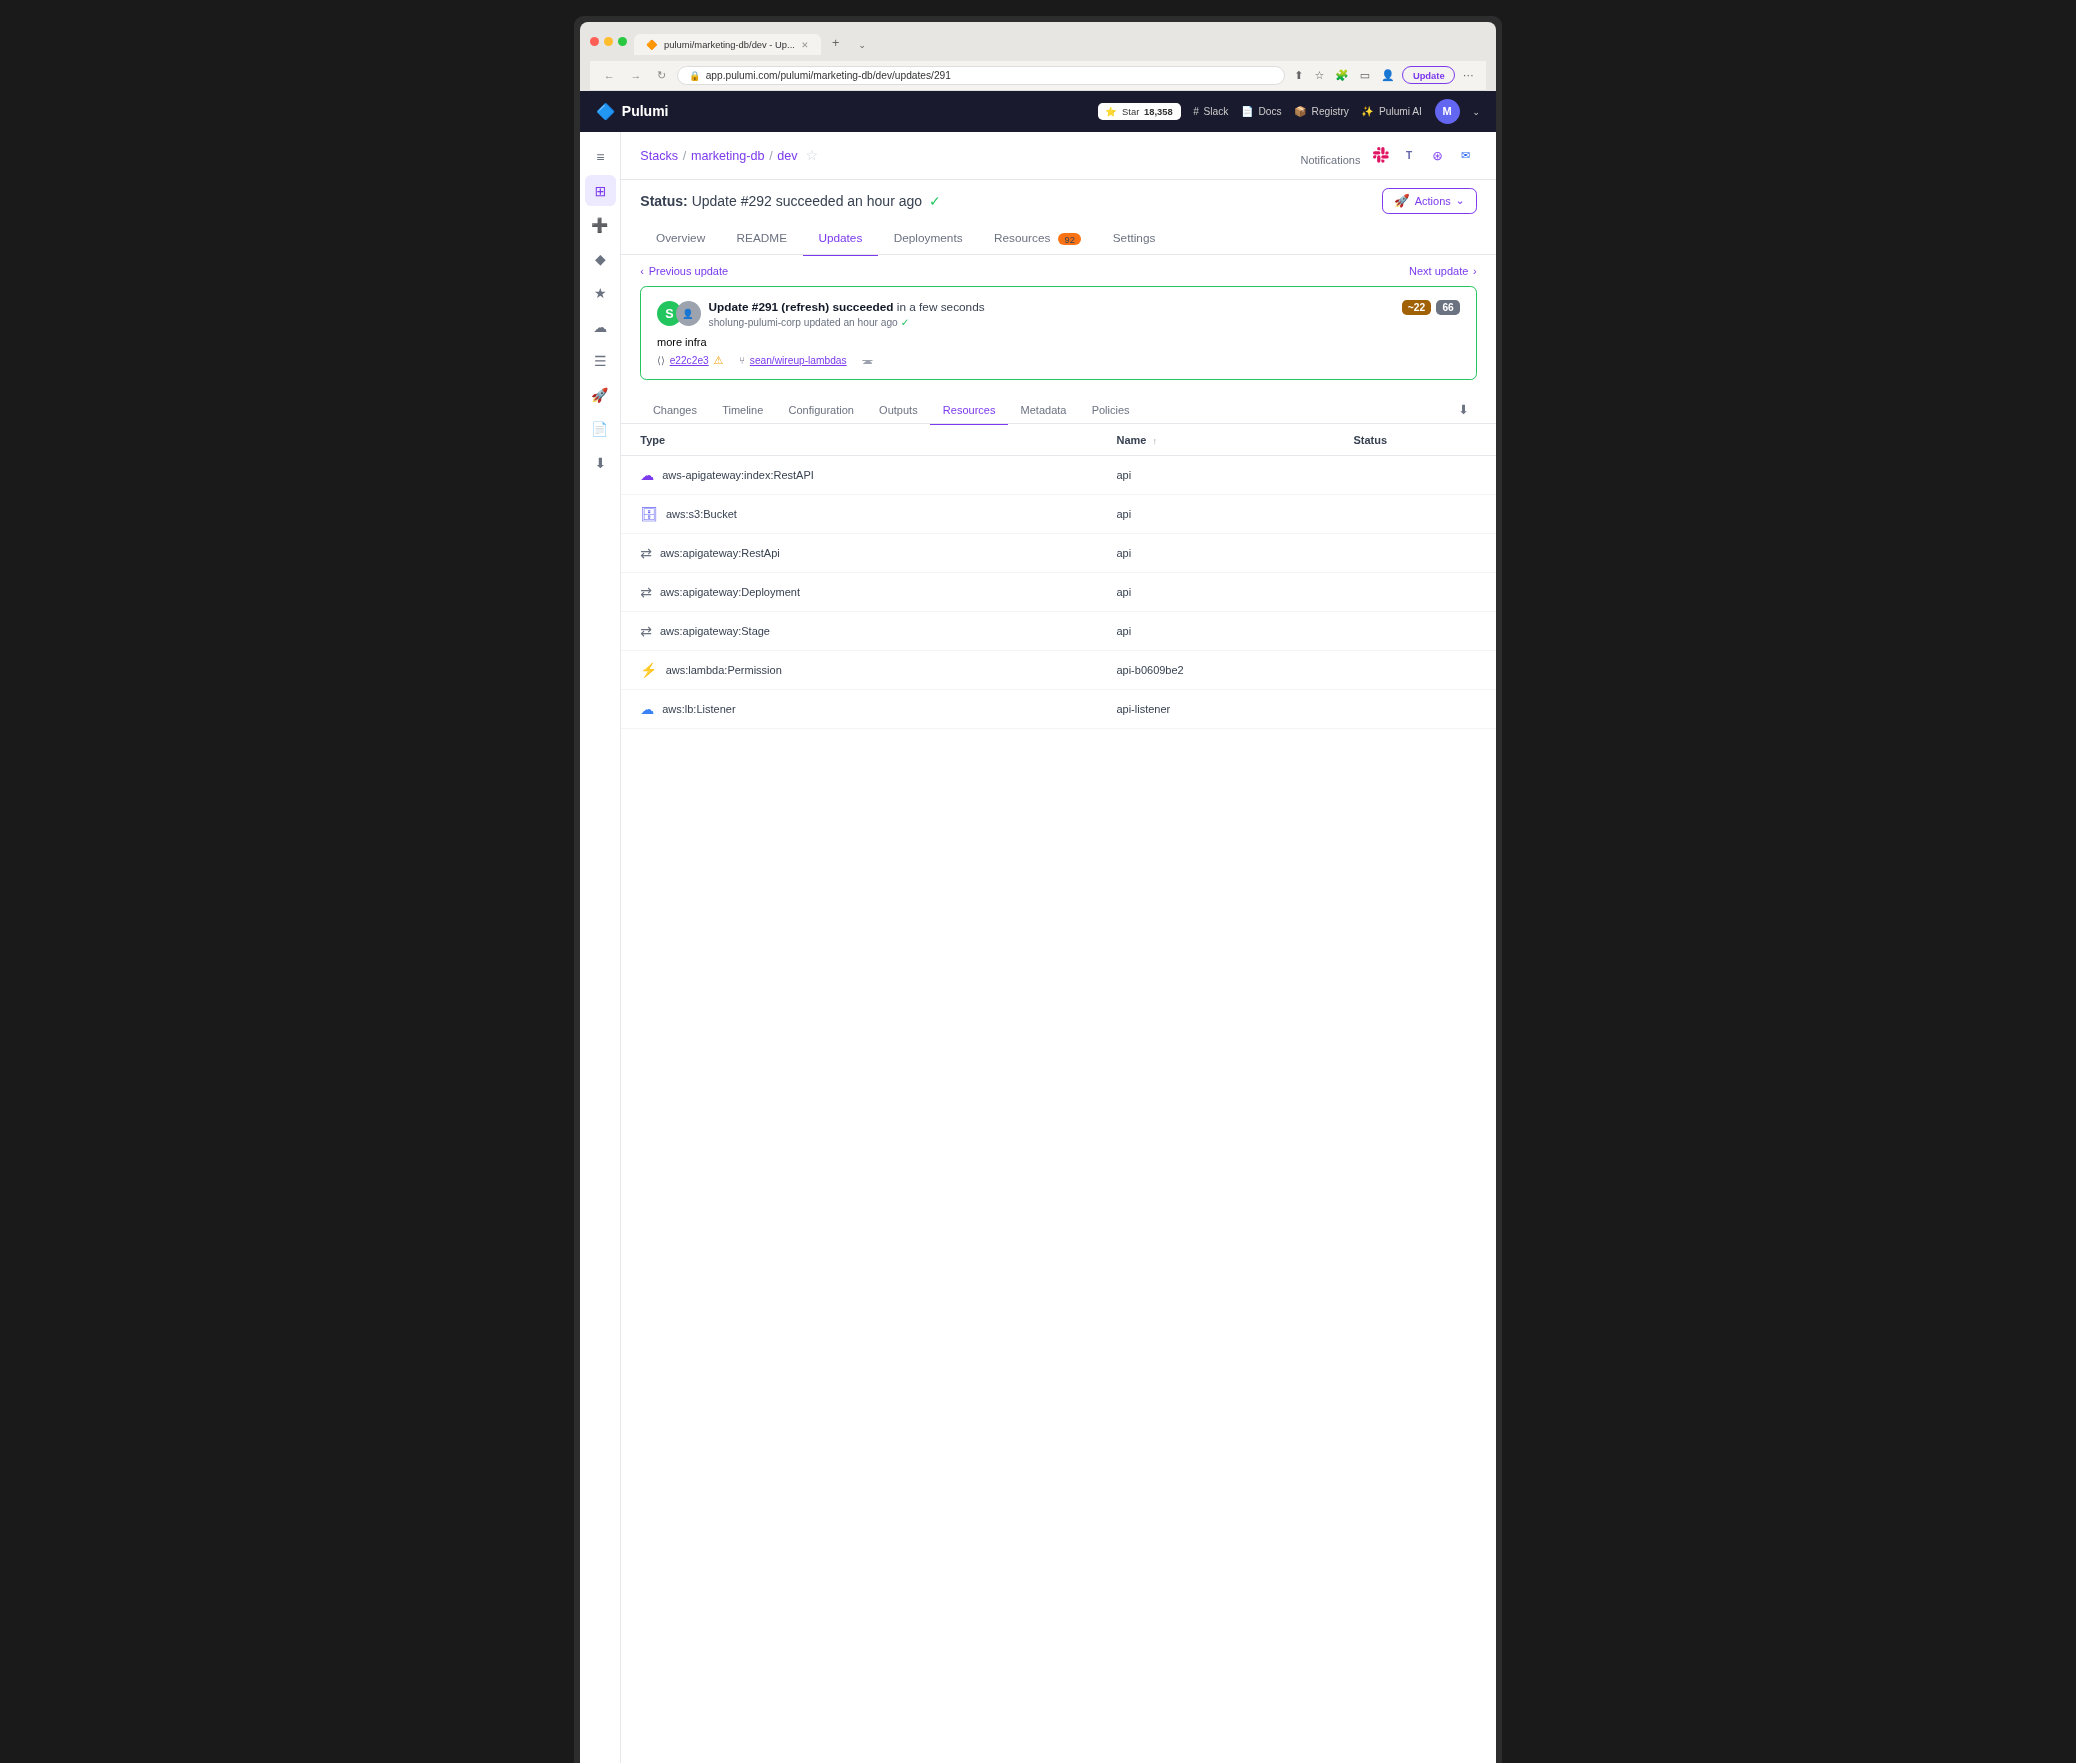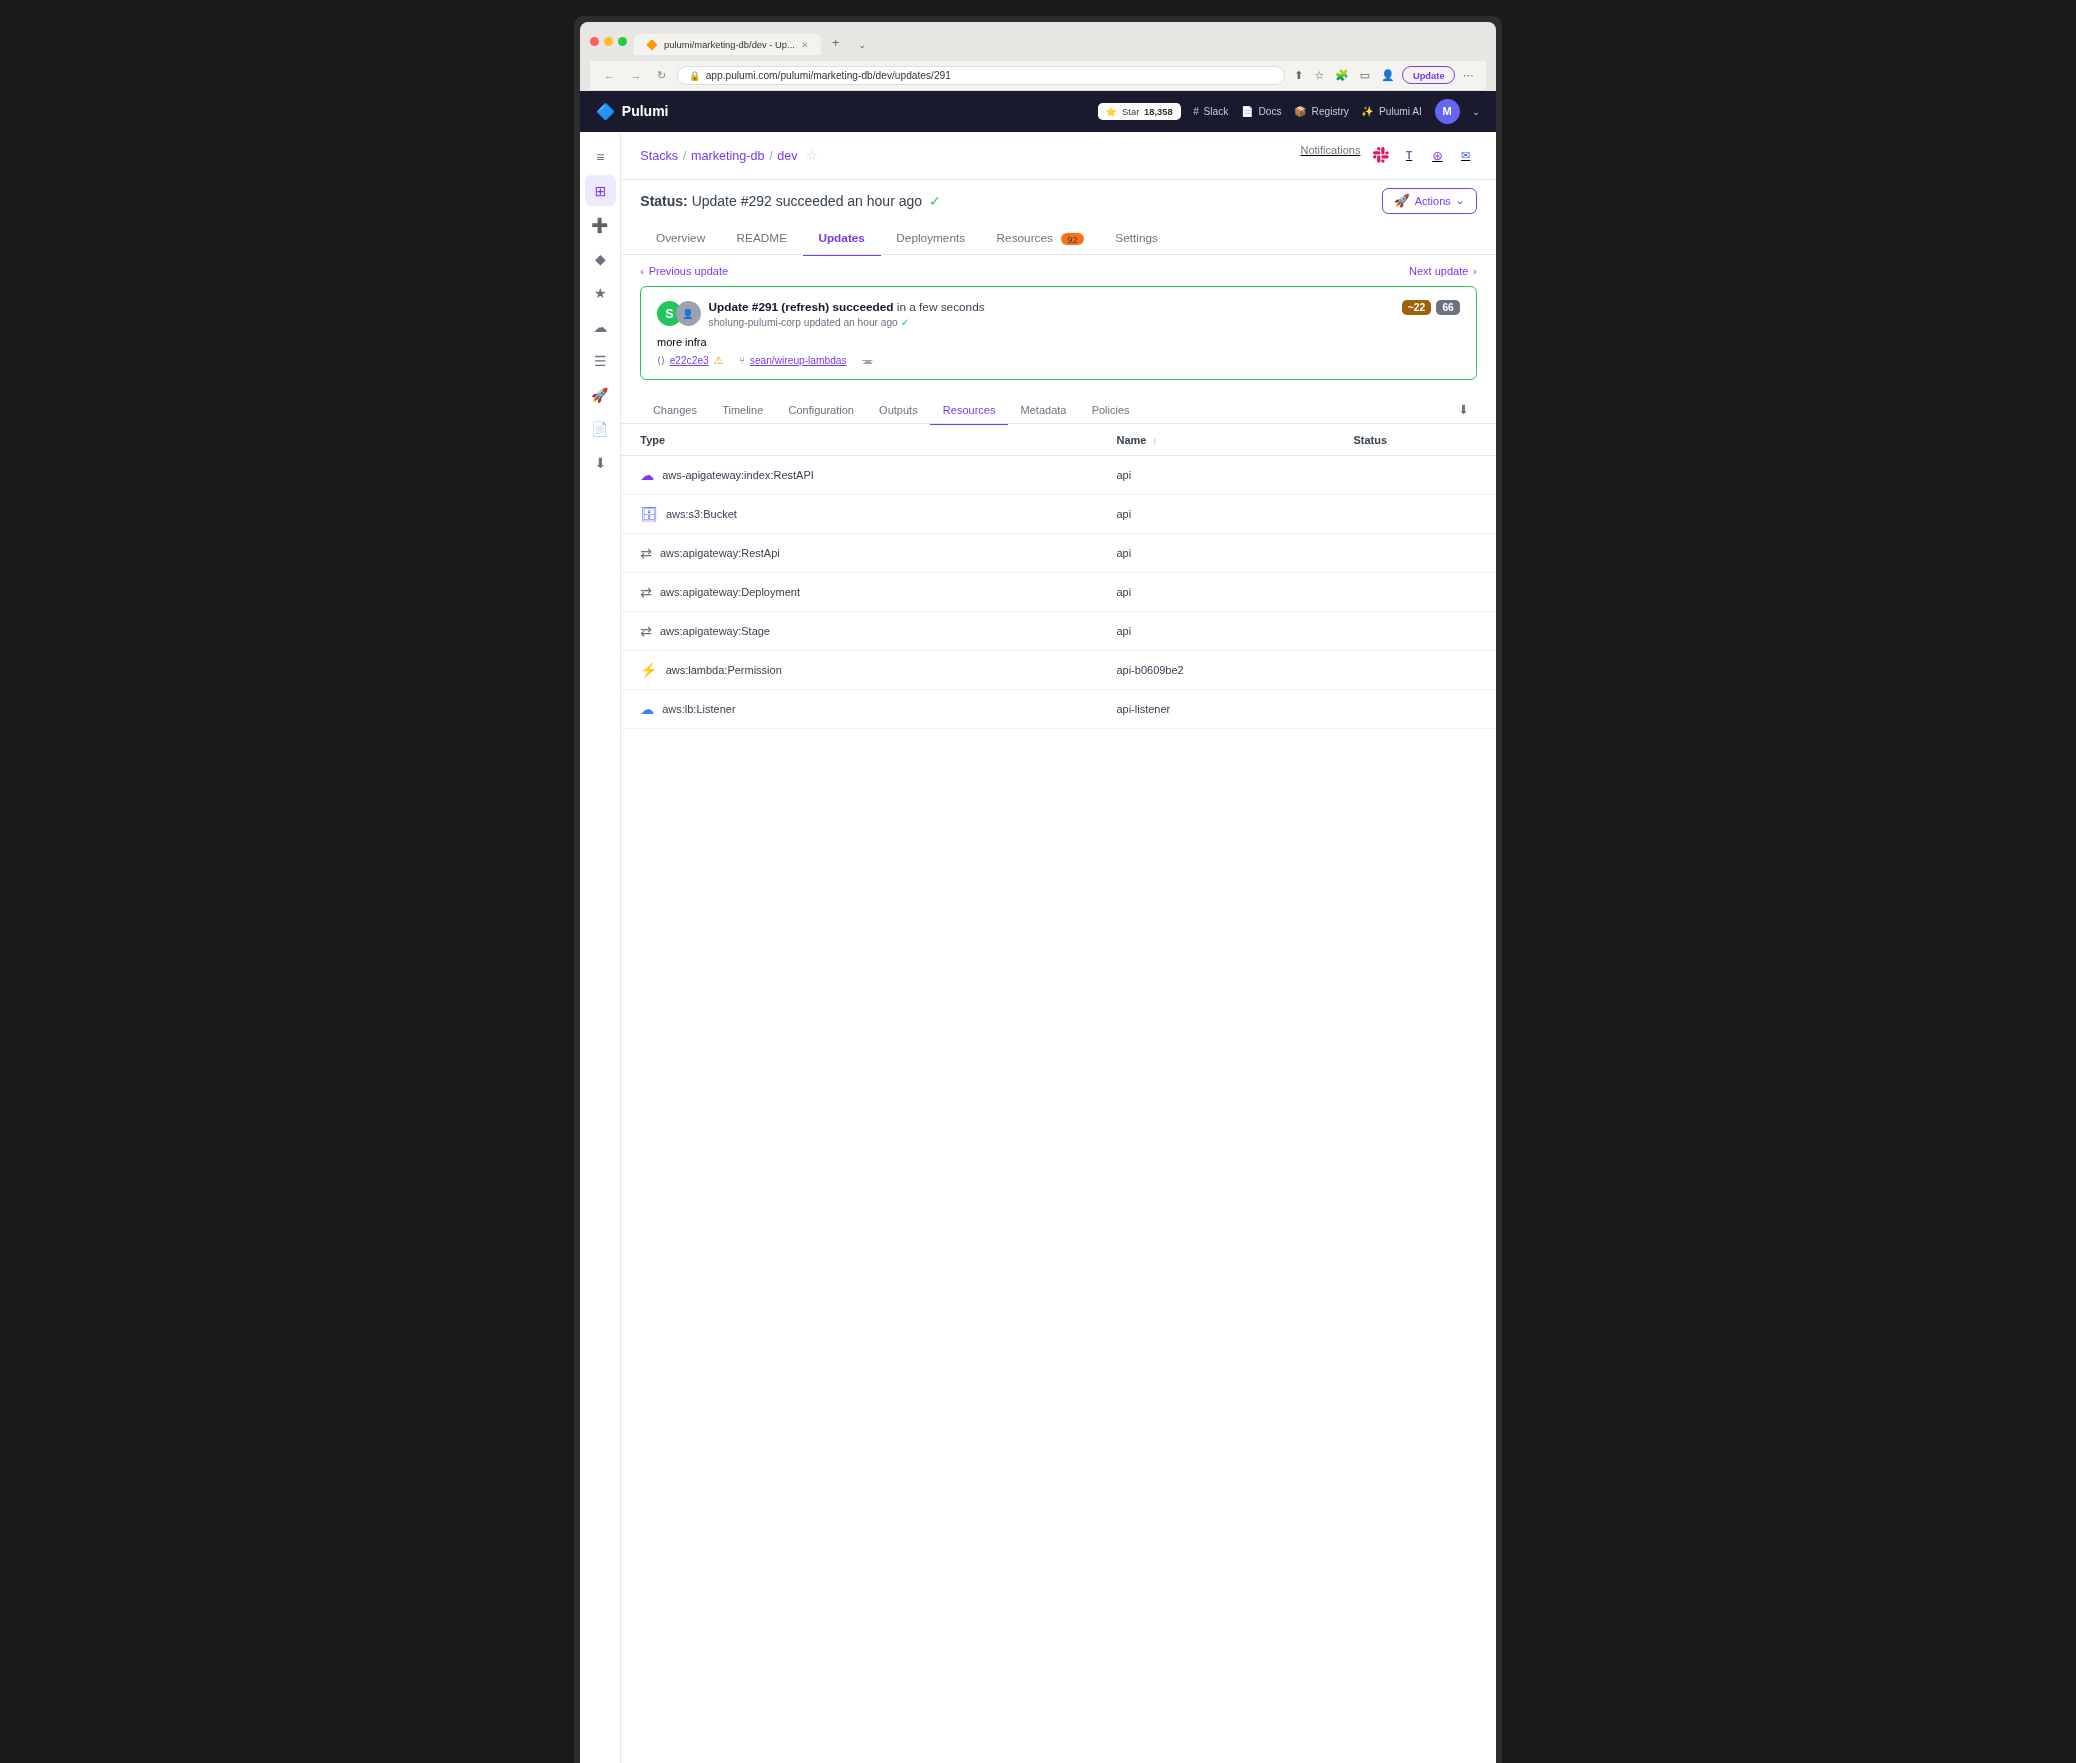--- a/index.html
+++ b/index.html
@@ -55,37 +55,37 @@
     
     .content { flex: 1; background: white; overflow: auto; }
 
     
     .breadcrumb-bar { display: flex; align-items: center; justify-content: space-between; padding: 12.6px 19px; border-bottom: 0.8px solid #e5e7eb; }
     .breadcrumb { display: flex; align-items: flex-end; gap: 4.7px; font-size: 12.6px; }
     .breadcrumb-link { color: #7c3aed; cursor: pointer; text-decoration: none; }
     .breadcrumb-sep { color: #9ca3af; }
     .breadcrumb-link.active { color: #7c3aed; font-weight: 500; }
     .breadcrumb-star { color: #d1d5db; cursor: pointer; font-size: 14px; margin-left: 3.1px; }
-    .notifications-area { display: flex; align-items: flex-start; gap: 9.4px; text-decoration: underline; }
+    .notifications-area { display: flex; align-items: flex-end; gap: 9.4px; }
     .notifications-label { color: #6b7280; font-size: 11px; }
     .notif-icons { display: flex; gap: 6.3px; }
     .notif-icon { width: 22px; height: 22px; border-radius: 4.7px; display: flex; align-items: center; justify-content: center; cursor: pointer; font-size: 12.6px; }
 
     
     .status-bar { display: flex; align-items: center; justify-content: space-between; padding: 7.9px 19px; background: white; }
     .status-text { font-size: 14px; color: #374151; }
     .status-text strong { font-weight: 600; }
     .status-check { color: #22c55e; margin-left: 3.1px; }
     .actions-btn { display: flex; align-items: center; gap: 4.7px; background: white; border: 1.2px solid #7c3aed; border-radius: 6.3px; padding: 4.7px 11px; color: #7c3aed; font-size: 11px; font-weight: 500; cursor: pointer; }
     .actions-icon { font-size: 12.6px; }
 
     
     .main-tabs { display: flex; border-bottom: 1.6px solid #e5e7eb; padding: 0 19px; }
     .main-tab { padding: 9.4px 15.7px; font-size: 11.8px; color: #6b7280; cursor: pointer; border-bottom: 1.6px solid transparent; margin-bottom: -1.6px; white-space: nowrap; }
-    .main-tab.active { color: #7c3aed; border-bottom: 1.6px solid #7c3aed; font-weight: 700; text-align: right; }
+    .main-tab.active { color: #7c3aed; border-bottom: 1.6px solid #7c3aed; font-weight: 400; text-align: right; }
     .main-tab .badge { background: #f97316; color: #374151; border-radius: 9.4px; padding: 0.8px 6.3px; font-size: 9.4px; margin-left: 4.7px; }
 
     
     .update-nav { display: flex; align-items: center; justify-content: space-between; padding: 9.4px 19px; }
     .update-nav-btn { display: flex; align-items: center; gap: 4.7px; color: #7c3aed; font-size: 11px; cursor: pointer; background: none; border: none; }
 
     
     .update-card { margin: 0 19px; border: 1.2px solid #22c55e; border-radius: 6.3px; padding: 12.6px 15.7px; }
     .update-card-header { display: flex; align-items: flex-start; justify-content: space-between; margin-bottom: 7.9px; }
     .update-card-title { display: flex; align-items: center; gap: 7.9px; }

